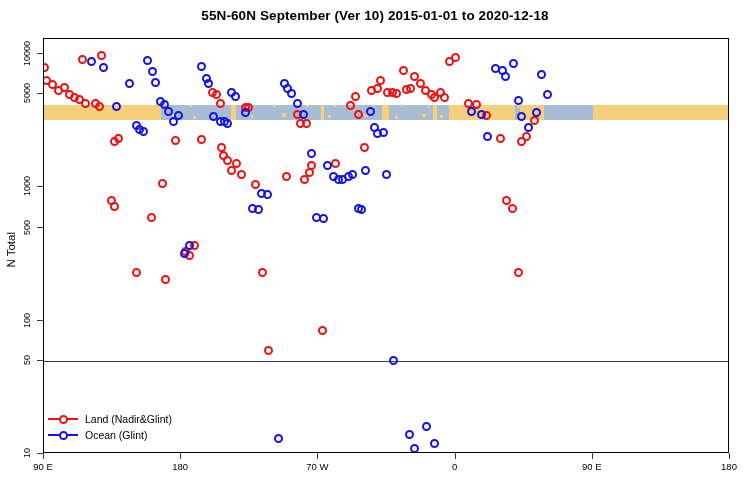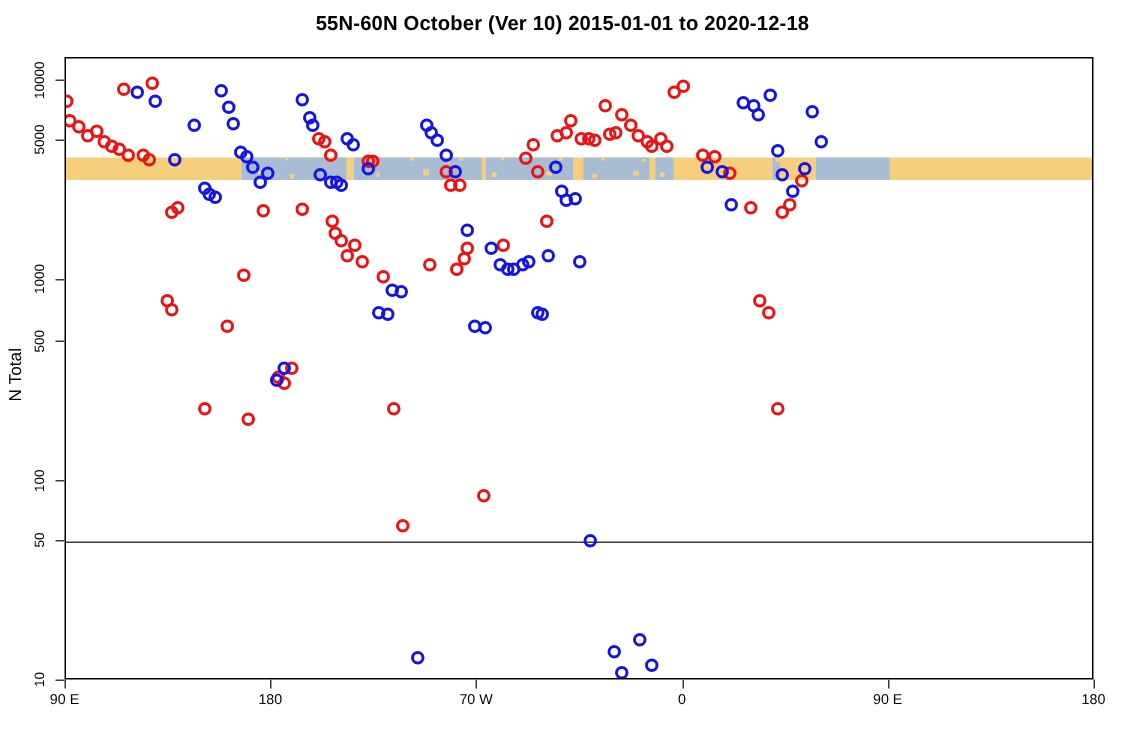--- a/index.html
+++ b/index.html
@@ -52,21 +52,21 @@
   .leg-mark .bar{position:absolute;left:0;top:5px;width:30px;height:2.4px;}
   .leg-mark .ring{position:absolute;left:10.5px;top:1.5px;width:9px;height:9px;
                   border-radius:50%;box-sizing:border-box;border:2.4px solid #000;background:#fff;}
   .leg-text{font-size:10.5px;color:#000;white-space:nowrap;}
 </style>
 </head>
 <body>
 
 <div id="root">
 
-  <div id="chart-title">55N-60N October (Ver 10)   2015-01-01 to 2020-12-18</div>
+  <div id="chart-title">55N-60N September (Ver 10)   2015-01-01 to 2020-12-18</div>
 
   <div id="y-axis-title">
     <span>N Total</span>
   </div>
 
 
   <div id="y-ticks-layer">
       <div style="position: absolute; left: 37px; top: 53.1854px; width: 6px; height: 1px; background: rgb(58, 58, 58);"></div>
       <div class="ylab" style="position: absolute; left: 20px; top: 31.1854px; height: 44px; width: 13px; display: flex; align-items: center; justify-content: center; writing-mode: vertical-rl; transform: rotate(180deg); font-size: 9px; color: rgb(0, 0, 0);">10000</div>
       <div style="position: absolute; left: 37px; top: 93.3041px; width: 6px; height: 1px; background: rgb(58, 58, 58);"></div>
@@ -281,14 +281,30 @@
         <div class="pt ocean" style="left: 469.529px; top: 24.5919px; border-color: rgb(20, 20, 232);"></div>
         <div class="pt ocean" style="left: 474.102px; top: 61.4023px; border-color: rgb(20, 20, 232);"></div>
         <div class="pt ocean" style="left: 477.913px; top: 77.6259px; border-color: rgb(20, 20, 232);"></div>
         <div class="pt ocean" style="left: 484.773px; top: 88.8635px; border-color: rgb(20, 20, 232);"></div>
         <div class="pt ocean" style="left: 492.396px; top: 73.5193px; border-color: rgb(20, 20, 232);"></div>
         <div class="pt ocean" style="left: 497.731px; top: 35.0084px; border-color: rgb(20, 20, 232);"></div>
         <div class="pt ocean" style="left: 503.067px; top: 55.3041px; border-color: rgb(20, 20, 232);"></div>
       </div>
   </div>
 
+  <div id="legend">
+      <div class="leg-row">
+        <div class="leg-mark">
+          <div class="bar" style="background: rgb(239, 17, 17);"></div>
+          <div class="ring" style="border-color: rgb(239, 17, 17);"></div>
+        </div>
+        <div class="leg-text">Land (Nadir&amp;Glint)</div>
+      </div>
+      <div class="leg-row">
+        <div class="leg-mark">
+          <div class="bar" style="background: rgb(20, 20, 232);"></div>
+          <div class="ring" style="border-color: rgb(20, 20, 232);"></div>
+        </div>
+        <div class="leg-text">Ocean (Glint)</div>
+      </div>
+    </div>
 
 </div>
 
 </body></html>

